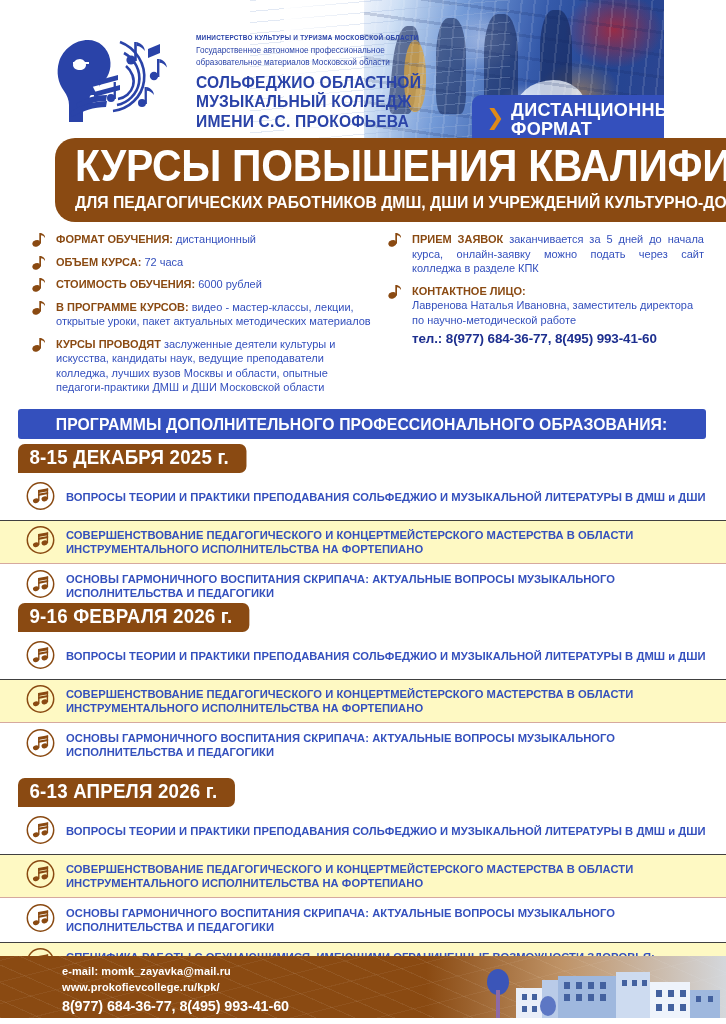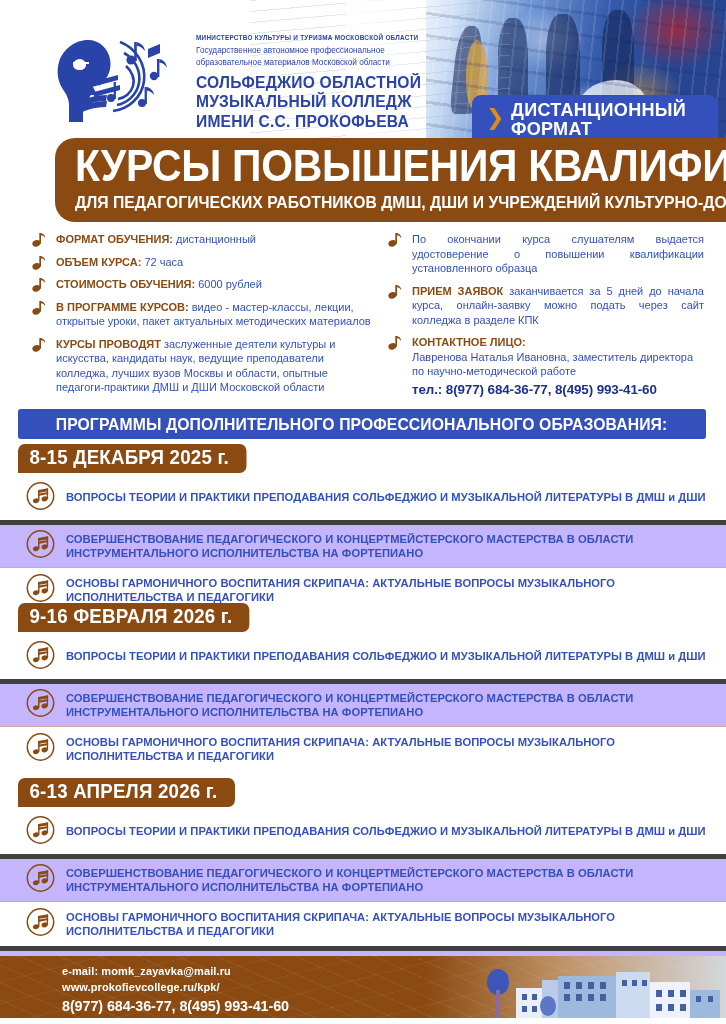--- a/index.html
+++ b/index.html
@@ -6,21 +6,21 @@
   body{
     width:726px;height:1024px;
     background:#ffffff;
     font-family:"Liberation Sans","DejaVu Sans",sans-serif;
     overflow:hidden;
     position:relative;
   }
   .poster{position:relative;width:726px;height:1024px;overflow:hidden;background:#fff;}
 
   
-  .header{position:absolute;left:0;top:0;width:726px;height:148px;background:#ffffff;overflow:hidden;text-decoration:underline;}
+  .header{position:absolute;left:0;top:0;width:664px;height:148px;background:#ffffff;overflow:hidden;text-decoration:underline;}
   .header-photo{
     position:absolute;right:0;top:0;width:300px;height:148px;
     background:
       radial-gradient(ellipse 70px 55px at 250px 30px, rgba(190,30,40,.75), rgba(190,30,40,0) 70%),
       radial-gradient(ellipse 60px 50px at 215px 95px, rgba(215,150,60,.55), rgba(215,150,60,0) 70%),
       radial-gradient(ellipse 55px 45px at 120px 40px, rgba(230,235,250,.45), rgba(230,235,250,0) 72%),
       radial-gradient(ellipse 40px 38px at 160px 110px, rgba(250,250,255,.55), rgba(250,250,255,0) 70%),
       linear-gradient(105deg,#eef3fb 0%,#cfe0f5 10%,#6f97d6 30%,#2f55a8 55%,#1d3f8e 75%,#27408f 100%);
     opacity:.97;
   }
@@ -106,21 +106,21 @@
     margin-left:18px;display:inline-block;background:#8a4a12;color:#fff;
     border-radius:7px 7px 7px 0;padding:4px 18px 5px 12px;
     font-weight:bold;font-size:19.5px;letter-spacing:.2px;line-height:1;
     transform:scaleX(.96);transform-origin:left center;
   }
   .courses{margin-top:3px;}
   .course{
     position:relative;min-height:44px;box-sizing:border-box;
     padding:7px 18px 7px 66px;display:flex;align-items:center;
   }
-  .course.hl{background:#c4b5fd;border-top:5px solid #404040;border-bottom:1px solid #d6a99e;}
+  .course.hl{background:#fef9c3;border-top:1px solid #404040;border-bottom:1px solid #d6a99e;}
   .course .cicon{position:absolute;left:26px;top:50%;transform:translateY(-50%);}
   .course-txt{font-size:11.2px;font-weight:bold;color:#3450bd;line-height:1.28;letter-spacing:.05px;}
 
   
   .footer{position:absolute;left:0;top:956px;width:726px;height:62px;background:#8a4a12;overflow:hidden;}
   .footer:before{
     content:"";position:absolute;inset:0;
     background:
       repeating-linear-gradient(24deg, rgba(255,255,255,.07) 0 1px, rgba(255,255,255,0) 1px 16px),
       repeating-linear-gradient(-14deg, rgba(255,255,255,.05) 0 1px, rgba(255,255,255,0) 1px 21px);
@@ -254,30 +254,20 @@
               <g fill="#8a4a12">
                 <ellipse cx="4.4" cy="11.4" rx="4.1" ry="3.2" transform="rotate(-18 4.4 11.4)"></ellipse>
                 <rect x="7.3" y="1" width="1.7" height="10.6"></rect>
                 <path d="M9 1c3 1.1 4.3 3 4.1 5.2C12.4 4.6 10.9 3.5 9 3.3z"></path>
               </g>
             </svg></span>
           <div class="li-txt"><b>КУРСЫ ПРОВОДЯТ</b><span> заслуженные деятели культуры и искусства, кандидаты наук, ведущие преподаватели колледжа, лучших вузов Москвы и области, опытные педагоги-практики ДМШ и ДШИ Московской области</span></div>
         </div>
       </div>
     <div class="col col-r">
-        <div class="li">
-          <span class="note"><svg width="13" height="15" viewBox="0 0 13 15">
-              <g fill="#8a4a12">
-                <ellipse cx="4.4" cy="11.4" rx="4.1" ry="3.2" transform="rotate(-18 4.4 11.4)"></ellipse>
-                <rect x="7.3" y="1" width="1.7" height="10.6"></rect>
-                <path d="M9 1c3 1.1 4.3 3 4.1 5.2C12.4 4.6 10.9 3.5 9 3.3z"></path>
-              </g>
-            </svg></span>
-          <div class="li-txt just"><span>По окончании курса слушателям выдается удостоверение о повышении квалификации установленного образца</span></div>
-        </div>
         <div class="li">
           <span class="note"><svg width="13" height="15" viewBox="0 0 13 15">
               <g fill="#8a4a12">
                 <ellipse cx="4.4" cy="11.4" rx="4.1" ry="3.2" transform="rotate(-18 4.4 11.4)"></ellipse>
                 <rect x="7.3" y="1" width="1.7" height="10.6"></rect>
                 <path d="M9 1c3 1.1 4.3 3 4.1 5.2C12.4 4.6 10.9 3.5 9 3.3z"></path>
               </g>
             </svg></span>
           <div class="li-txt just"><b>ПРИЕМ ЗАЯВОК</b><span> заканчивается за 5 дней до начала курса, онлайн-заявку можно подать через сайт колледжа в разделе КПК</span></div>
         </div>

